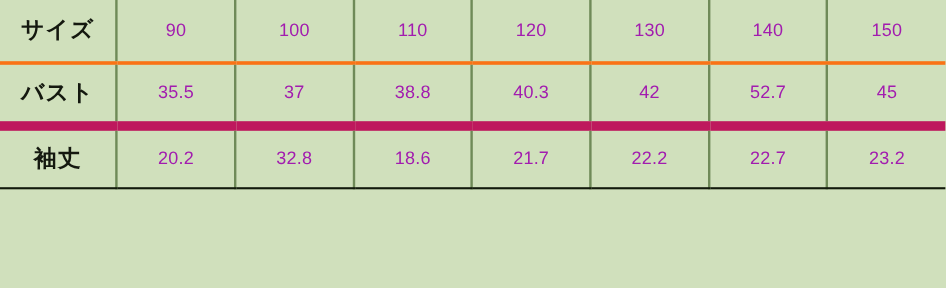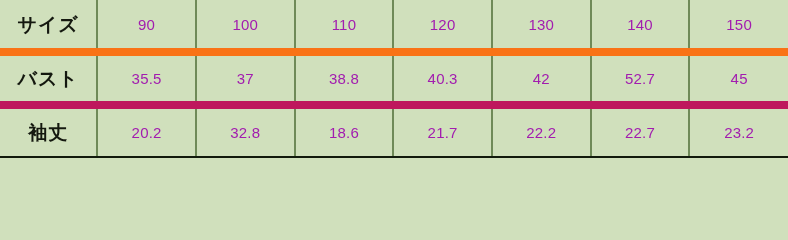--- a/index.html
+++ b/index.html
@@ -45,21 +45,21 @@
 
   
   #size-table th:last-child,
   #size-table td:last-child {
     border-right: none;
   }
 
   
   #size-table tr.rule-olive th,
   #size-table tr.rule-olive td {
-    border-bottom: 8px solid #f97316;
+    border-bottom: 3px solid #f97316;
   }
 
   #size-table tr:last-child th,
   #size-table tr:last-child td {
     border-bottom: 2px solid #121a0c;
   }
 
   .row-label {
     font-size: 19px;
     font-weight: 700;

